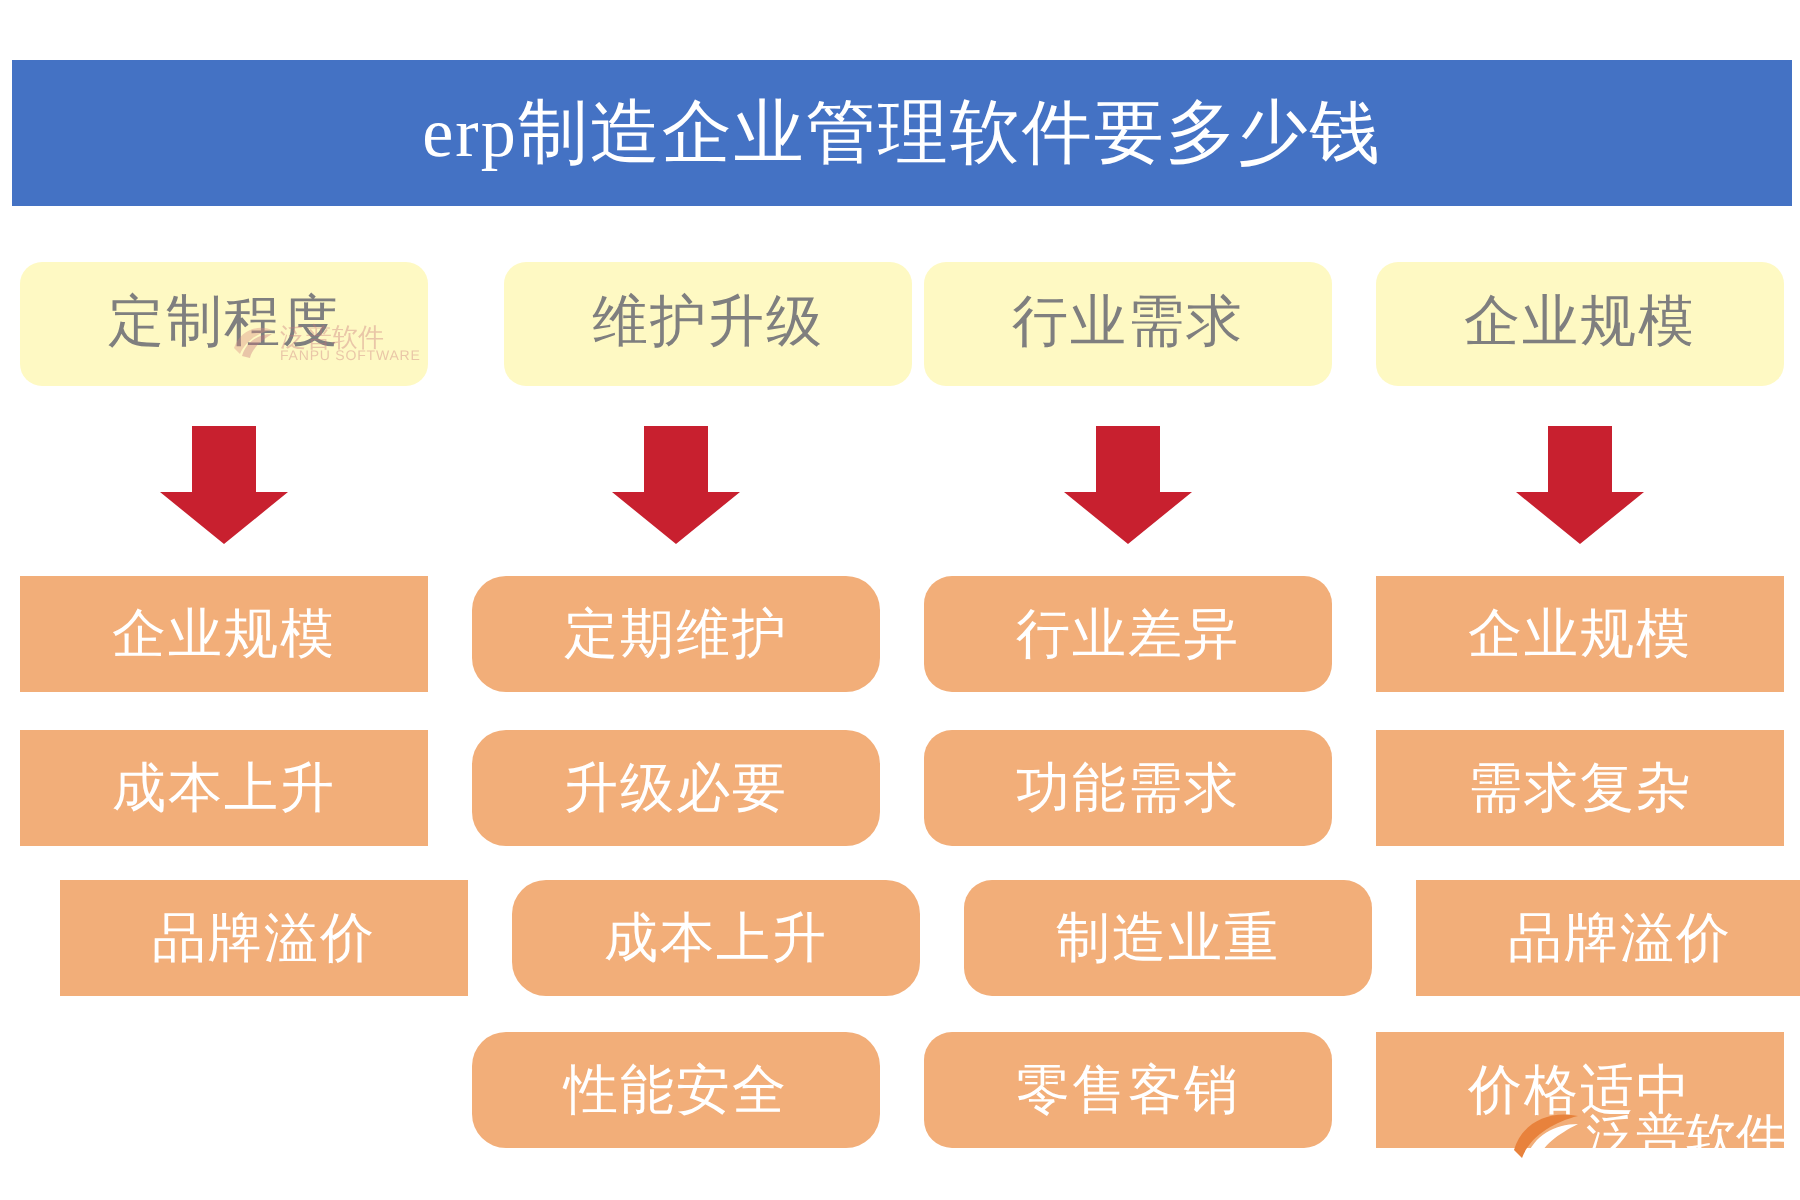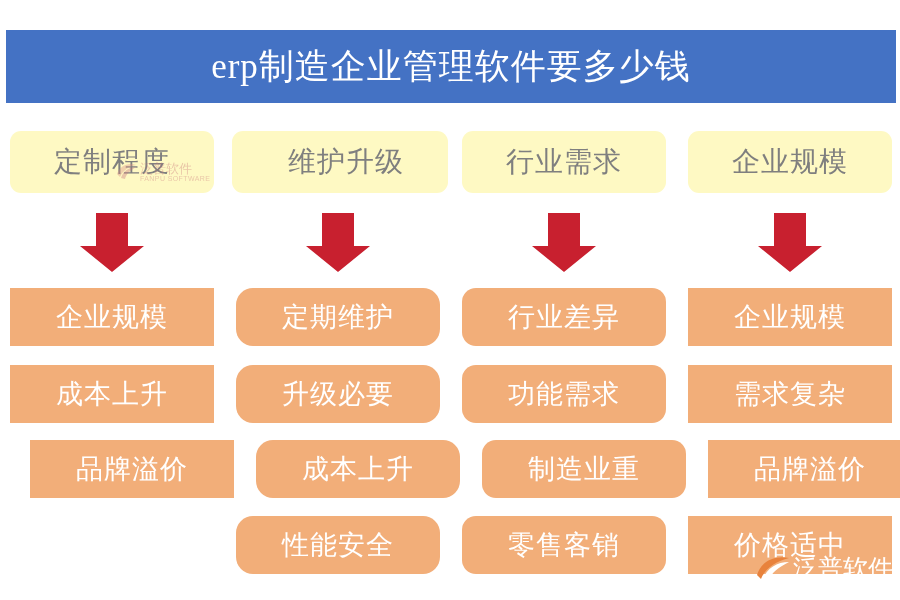--- a/index.html
+++ b/index.html
@@ -66,21 +66,21 @@
     overflow: hidden;
   }
   .header-box .label {
     color: #7f7f7f;
     font-size: 28px;
     line-height: 1;
     letter-spacing: 1px;
     white-space: nowrap;
   }
   .hb0 { left: 2px; }
-  .hb1 { left: 224px; padding-left: 12px; }
+  .hb1 { left: 244px; }
   .hb2 { left: 454px; }
   .hb3 { left: 680px; }
 
   
   .wm-small {
     position: absolute;
     right: 2px;
     bottom: 4px;
     width: 96px;
     height: 30px;

